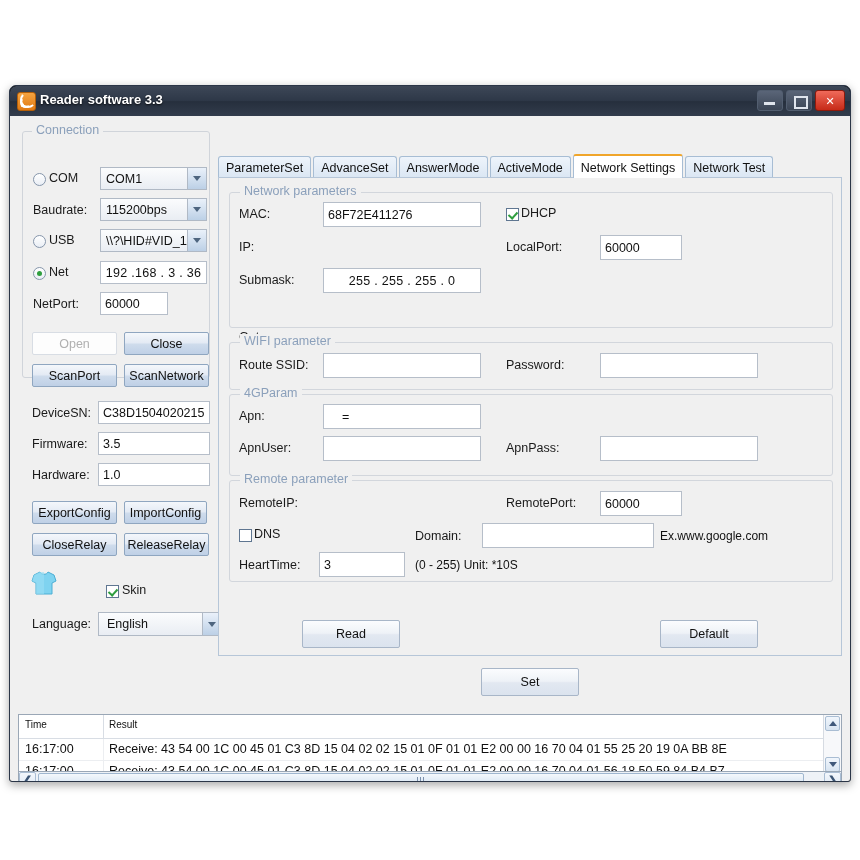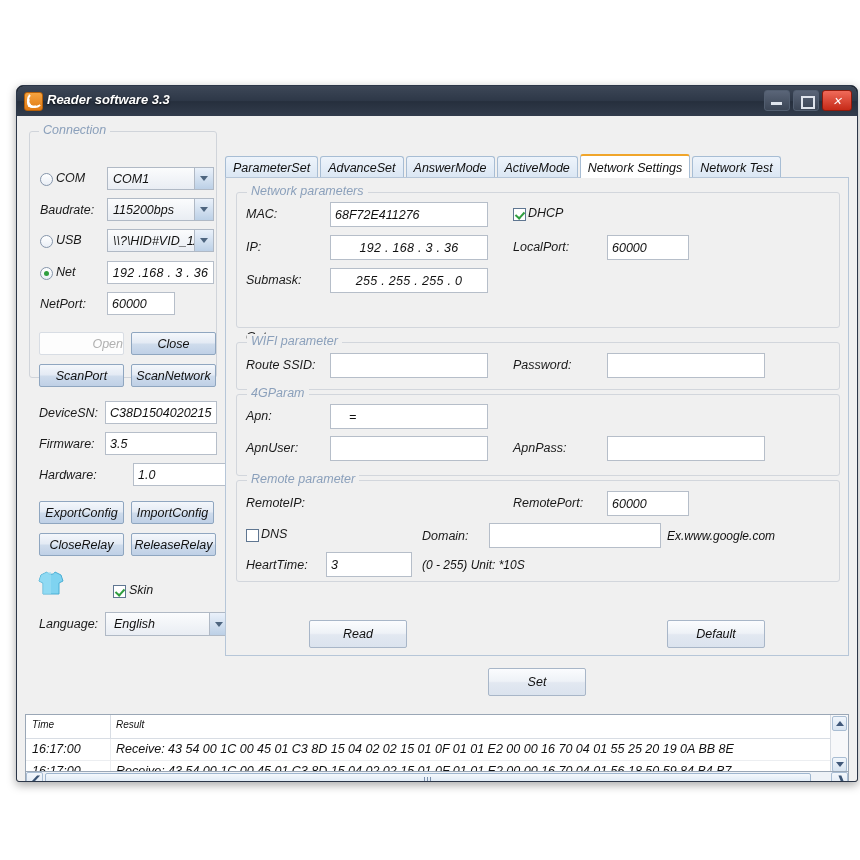--- a/index.html
+++ b/index.html
@@ -7,28 +7,27 @@
     width: 860px; height: 860px;
     background: #ffffff;
     font-family: "Liberation Sans", sans-serif;
     overflow: hidden;
   }
   #root { position: relative; width: 860px; height: 860px; }
 
   
   .window {
     position: absolute;
-    left: 16px; top: 85px;
+    left: 9px; top: 85px;
     width: 840px; height: 695px;
     background: #000000;
     border: 1px solid #2b3648;
     border-radius: 7px 7px 3px 3px;
     box-shadow: 0 3px 10px rgba(0,0,0,0.35);
     overflow: hidden;
-    font-style: italic;
   }
   .titlebar {
     position: relative;
     height: 30px;
     background: linear-gradient(to bottom, #3d4757 0%, #2e3848 48%, #262f3d 52%, #323c4c 100%);
     border-bottom: 1px solid #1c2430;
     border-radius: 6px 6px 0 0;
   }
   .title-icon {
     position: absolute; left: 7px; top: 6px;
@@ -343,21 +342,21 @@
         <div class="lbl" style="left:31px; top:144px;">Net</div>
         <div class="tbox ipbox" style="left:82px; top:140px; width:107px; height:23px;">
           <span>192 .168 .  3   . 36</span>
         </div>
 
         <div class="lbl" style="left:15px; top:176px;">NetPort:</div>
         <div class="tbox" style="left:82px; top:171px; width:68px; height:23px;">
           <span>60000</span>
         </div>
 
-        <div class="btn disabled" style="left:14px; top:211px; width:85px; height:23px;justify-content:flex-end;">
+        <div class="btn disabled" style="left:14px; top:211px; width:85px; height:23px;">
           <span>Open</span>
         </div>
         <div class="btn" style="left:106px; top:211px; width:85px; height:23px;">
           <span>Close</span>
         </div>
 
         <div class="btn" style="left:14px; top:243px; width:85px; height:23px;">
           <span>ScanPort</span>
         </div>
         <div class="btn" style="left:106px; top:243px; width:85px; height:23px;">
@@ -368,21 +367,21 @@
         <div class="tbox" style="left:80px; top:280px; width:112px; height:23px;">
           <span>C38D1504020215</span>
         </div>
 
         <div class="lbl" style="left:14px; top:316px;">Firmware:</div>
         <div class="tbox" style="left:80px; top:311px; width:112px; height:23px;">
           <span>3.5</span>
         </div>
 
         <div class="lbl" style="left:14px; top:347px;">Hardware:</div>
-        <div class="tbox" style="left:80px; top:342px; width:112px; height:23px;margin-left:28px;">
+        <div class="tbox" style="left:80px; top:342px; width:112px; height:23px;">
           <span>1.0</span>
         </div>
 
         <div class="btn" style="left:14px; top:380px; width:85px; height:23px;">
           <span>ExportConfig</span>
         </div>
         <div class="btn" style="left:106px; top:380px; width:83px; height:23px;">
           <span>ImportConfig</span>
         </div>
         <div class="btn" style="left:14px; top:412px; width:85px; height:23px;">
@@ -436,23 +435,20 @@
           <div class="fieldset" style="left:10px; top:14px; width:602px; height:134px;">
             <div class="ftitle">Network parameters</div>
           </div>
 
           <div class="lbl" style="left:20px; top:29px;">MAC:</div>
           <div class="tbox" style="left:104px; top:24px; width:158px; height:25px;">
             <span>68F72E411276</span>
           </div>
 
           <div class="lbl" style="left:20px; top:62px;">IP:</div>
-          <div class="tbox ipbox" style="left:104px; top:57px; width:158px; height:25px;">
-            <span>192 . 168 .  3   . 36</span>
-          </div>
 
           <div class="lbl" style="left:20px; top:95px;">Submask:</div>
           <div class="tbox ipbox" style="left:104px; top:90px; width:158px; height:25px;">
             <span>255 . 255 . 255 .  0</span>
           </div>
 
           <div class="lbl" style="left:20px; top:128px;margin-top:24px;">Gateway:</div>
 
           <div class="checkbox on" style="left:287px; top:30px;"></div>
           <div class="lbl" style="left:302px; top:28px;">DHCP</div>

